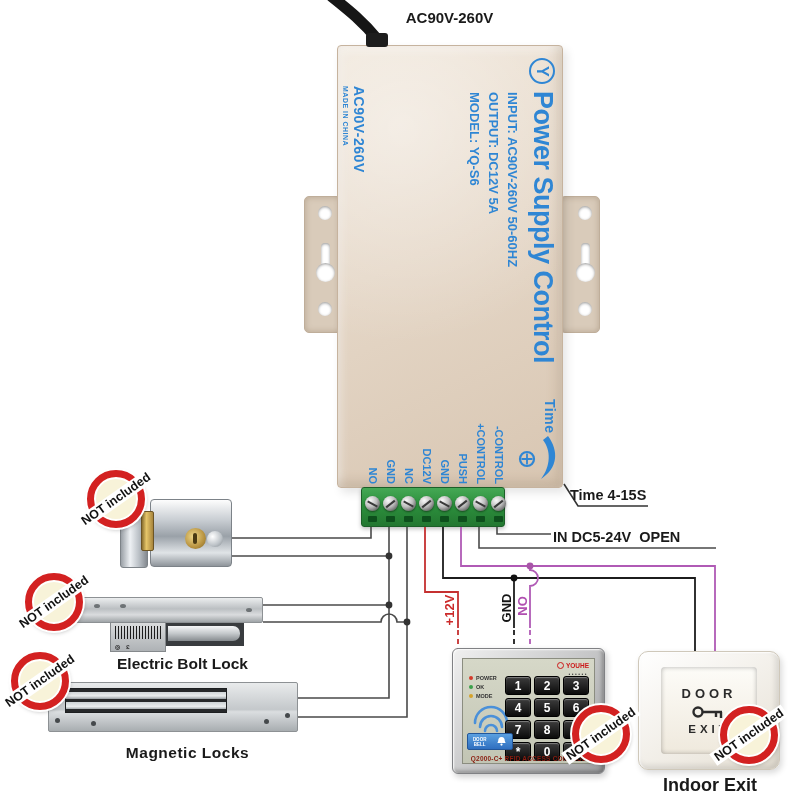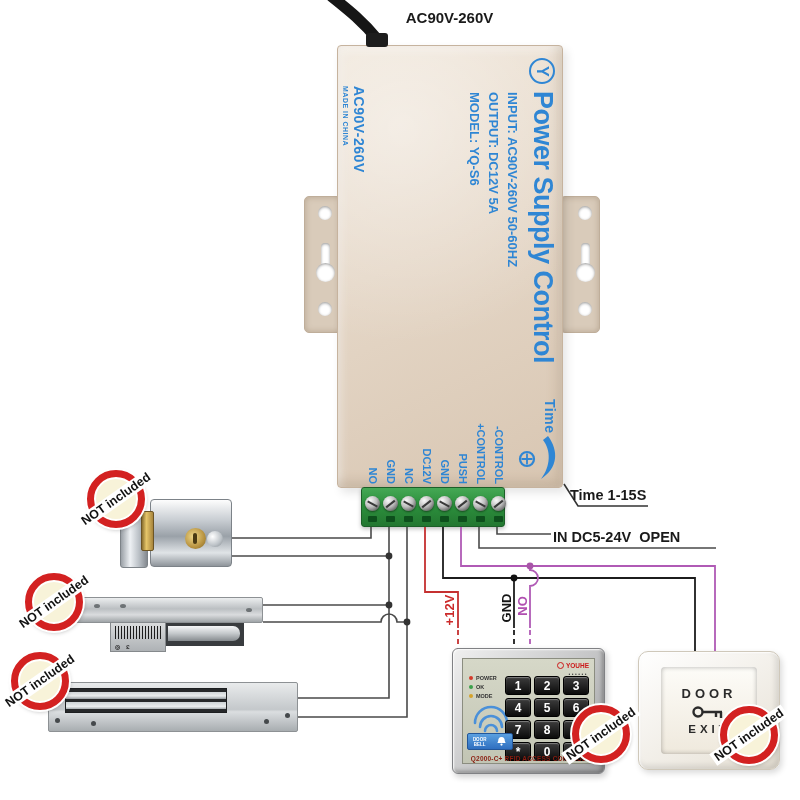--- a/index.html
+++ b/index.html
@@ -338,22 +338,25 @@
       <div class="exit-door">DOOR</div>
       <svg width="36" height="16">
         <circle cx="7" cy="8" r="4.5" stroke="#2b2b2b" stroke-width="2.4" fill="none"></circle>
         <path d="M11.5,8 H31 M25,8 V13 M30,8 V14" stroke="#2b2b2b" stroke-width="2.4" fill="none"></path>
       </svg>
       <div class="exit-exit">EXIT</div>
     </div>
   </div>
 
   <div class="lab" style="left:402px;top:9px;width:95px;font-size:15px;">AC90V-260V</div>
-  <div class="lab" style="left:570px;top:487px;font-size:14.5px;">Time 1-15S</div>
+  <div class="lab" style="left:570px;top:487px;font-size:14.5px;">Time 4-15S</div>
   <div class="lab" style="left:553px;top:529px;font-size:14.5px;">IN DC5-24V&nbsp; OPEN</div>
+  <div class="lab" style="left:95px;top:655px;width:175px;font-size:15.5px;">Electric Bolt Lock</div>
+  <div class="lab" style="left:105px;top:744px;width:165px;font-size:15.5px;letter-spacing:.5px;">Magnetic Locks</div>
+  <div class="lab" style="left:640px;top:775px;width:140px;font-size:18px;">Indoor Exit</div>
 
   <div class="wlabel" style="left:429px;top:603px;color:#cc2a2a;">+12V</div>
   <div class="wlabel" style="left:486px;top:601px;color:#141414;">GND</div>
   <div class="wlabel" style="left:502px;top:599px;color:#b04fb0;">NO</div>
 
   <div class="stamp" style="left:87px;top:470px;">
       <span>NOT included</span>
     </div>
   <div class="stamp" style="left:25px;top:573px;">
       <span>NOT included</span>

